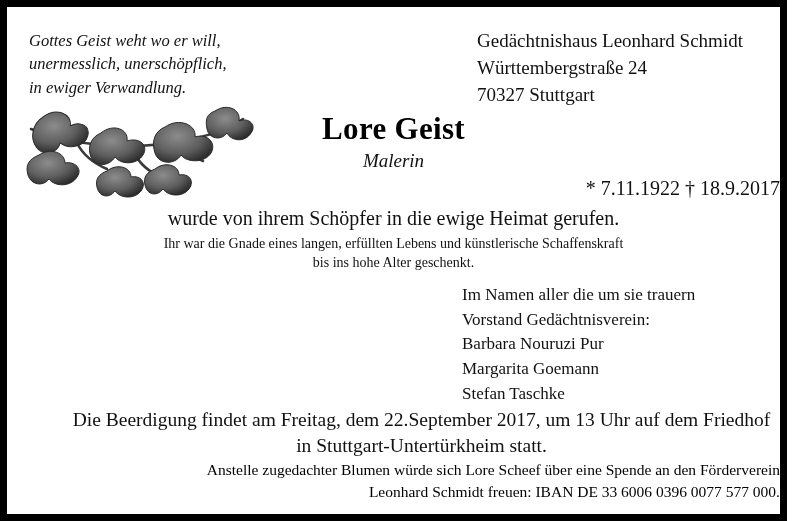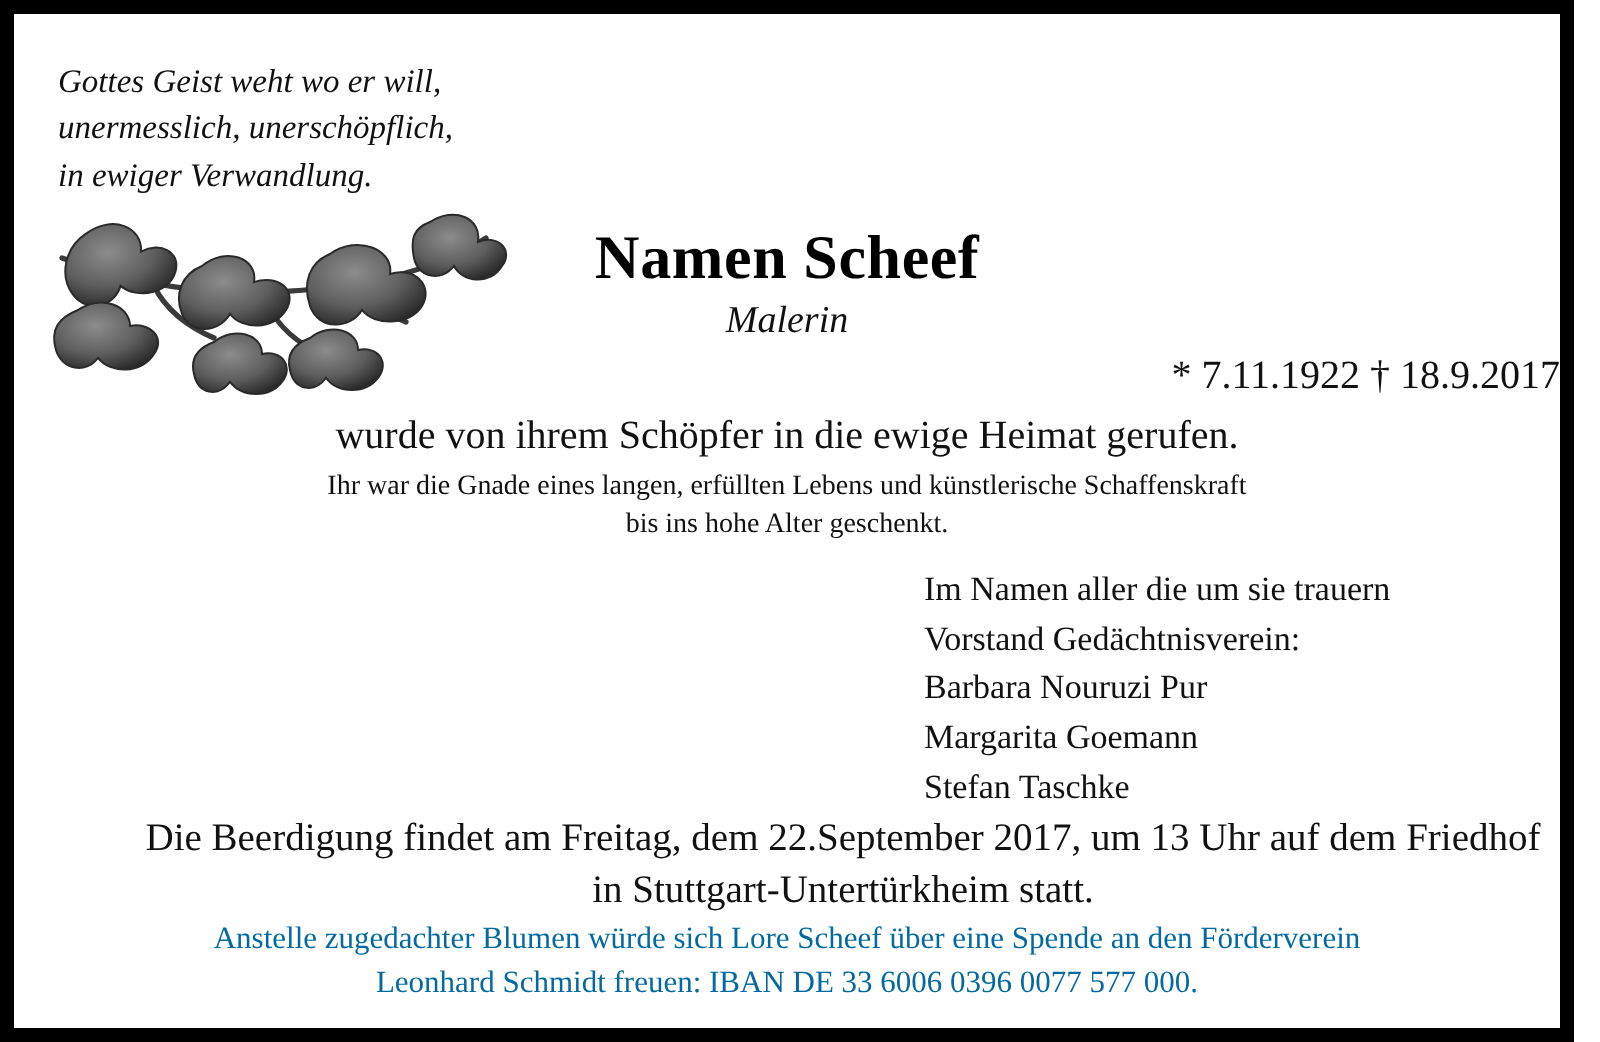--- a/index.html
+++ b/index.html
@@ -122,37 +122,40 @@
     line-height: 1.35;
     color: #111111;
     white-space: pre-line;
     margin-left: 28px;
   }
   .donation {
     position: absolute;
     top: 452px;
     left: 0;
     width: 100%;
-    text-align: center;
+    text-align: right;
     font-size: 15.5px;
     line-height: 1.4;
-    color: #0369a1;
+    color: #000000;
     white-space: pre-line;
   }
 </style>
 </head>
 <body>
 
 <div class="obituary">
   <div class="inner">
 
     <div class="epigraph">Gottes Geist weht wo er will,
 unermesslich, unerschöpflich,
 in ewiger Verwandlung.</div>
 
+    <div class="address">Gedächtnishaus Leonhard Schmidt
+Württembergstraße 24
+70327 Stuttgart</div>
 
     <div class="ivy">
       <svg viewBox="0 0 250 110" width="250" height="110" aria-hidden="true">
         <defs>
           <radialGradient id="leafg" cx="40%" cy="35%" r="70%">
             <stop offset="0%" stop-color="#8c8c8c"></stop>
             <stop offset="60%" stop-color="#5e5e5e"></stop>
             <stop offset="100%" stop-color="#2b2b2b"></stop>
           </radialGradient>
         </defs>
@@ -168,21 +171,21 @@
           <path d="M24 58 C36 50, 50 56, 50 66 C60 64, 68 72, 62 80 C56 90, 40 90, 34 82 C28 90, 16 88, 13 78 C10 68, 14 62, 24 58 Z"></path>
           <path d="M86 36 C98 26, 114 32, 112 44 C124 40, 134 48, 128 58 C122 68, 106 68, 100 60 C94 70, 80 70, 76 60 C72 50, 76 40, 86 36 Z"></path>
           <path d="M92 74 C102 66, 116 70, 116 80 C126 78, 132 86, 126 94 C120 102, 106 102, 100 94 C94 102, 84 100, 82 90 C80 82, 84 77, 92 74 Z"></path>
           <path d="M150 30 C164 20, 182 28, 180 40 C192 36, 202 46, 196 56 C190 66, 172 66, 166 58 C160 68, 144 68, 140 56 C136 44, 140 34, 150 30 Z"></path>
           <path d="M140 72 C150 64, 164 68, 164 78 C174 76, 180 84, 174 92 C168 100, 154 100, 148 92 C142 100, 132 98, 130 88 C128 80, 132 75, 140 72 Z"></path>
           <path d="M200 14 C212 6, 226 12, 224 24 C234 20, 242 28, 236 36 C230 46, 216 44, 212 36 C206 44, 194 42, 192 32 C190 22, 192 17, 200 14 Z"></path>
         </g>
       </svg>
     </div>
 
-    <div class="name">Namen Scheef</div>
+    <div class="name">Lore Geist</div>
 
     <div class="profession">Malerin</div>
 
     <div class="dates">* 7.11.1922  † 18.9.2017</div>
 
     <div class="called">wurde von ihrem Schöpfer in die ewige Heimat gerufen.</div>
 
     <div class="grace">Ihr war die Gnade eines langen, erfüllten Lebens und künstlerische Schaffenskraft
 bis ins hohe Alter geschenkt.</div>
 

